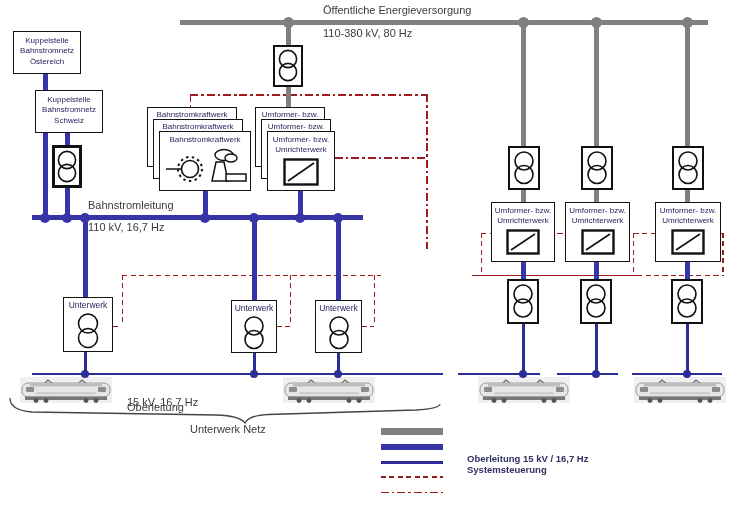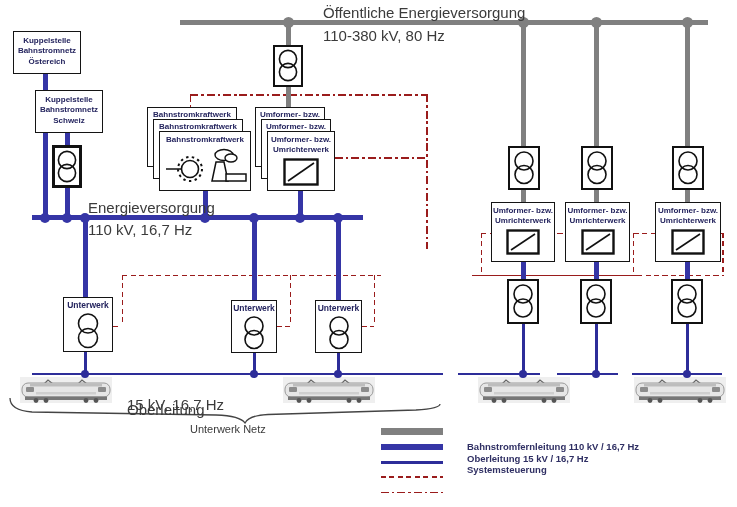--- a/index.html
+++ b/index.html
@@ -18,25 +18,25 @@
   .red-dash-h{height:1.6px;background:repeating-linear-gradient(90deg,var(--control-line) 0 5px,transparent 5px 8.5px);}
   .red-dash-v{width:1.6px;background:repeating-linear-gradient(180deg,var(--control-line) 0 5px,transparent 5px 8.5px);}
   .red-dd-h{height:1.6px;background:repeating-linear-gradient(90deg,var(--control-line) 0 8px,transparent 8px 11px,var(--control-line) 11px 13.5px,transparent 13.5px 16.5px);}
   .red-dd-v{width:1.6px;background:repeating-linear-gradient(180deg,var(--control-line) 0 8px,transparent 8px 11px,var(--control-line) 11px 13.5px,transparent 13.5px 16.5px);}
   .dot{position:absolute;border-radius:50%;z-index:4;}
   .dot-gray{width:11px;height:11px;background:var(--public-grid-line);}
   .dot-blue{width:10px;height:10px;background:var(--bahnstrom-line);}
   .dot-thin{width:8px;height:8px;background:var(--oberleitung-line);}
   
   .box{position:absolute;background:#fff;border:1.2px solid #141414;box-sizing:border-box;
-       z-index:3;text-align:center;color:var(--box-label);font-weight:bold;font-size:8px;line-height:1.3;}
+       z-index:3;text-align:center;color:var(--box-label);font-weight:normal;font-size:8px;line-height:1.3;}
   .tbox{position:absolute;background:#fff;border:2.4px solid #111;box-sizing:border-box;z-index:3;
         display:flex;align-items:center;justify-content:center;}
   .tbox.thick{border-width:3px;}
-  .lbl{position:absolute;color:var(--ink);font-size:15px;z-index:5;white-space:nowrap;}
+  .lbl{position:absolute;color:var(--ink);font-size:11px;z-index:5;white-space:nowrap;}
   .svgicon{display:block;margin:0 auto;}
   
   .leg-sw{position:absolute;left:381px;width:62px;z-index:5;}
   .leg-lb{position:absolute;left:467px;z-index:5;font-size:9.5px;font-weight:600;color:var(--legend-ink);white-space:nowrap;}
 </style>
 </head>
 <body>
 
 <div id="stage">
 
@@ -312,28 +312,27 @@
     <circle cx="66" cy="23.5" r="2.4" fill="#555"></circle>
       <circle cx="76" cy="23.5" r="2.4" fill="#555"></circle>
   </svg>
 
   <svg style="position:absolute;left:8px;top:394px;z-index:2;" width="436" height="32" viewBox="0 0 436 32">
     <path d="M2 4 C2 13 10 17 24 18 L208 21 C222 21.5 233 23 237 29 C240 23 248 21 260 20.5 L408 16 C424 15 432 13 432 10" fill="none" stroke="#444" stroke-width="1.3"></path>
   </svg>
 
   <div class="lbl" style="left:323px;top:4px;">Öffentliche Energieversorgung</div>
   <div class="lbl" style="left:323px;top:27px;">110-380 kV, 80 Hz</div>
-  <div class="lbl" style="left:88px;top:199px;">Energieversorgung</div>
+  <div class="lbl" style="left:88px;top:199px;">Bahnstromleitung</div>
   <div class="lbl" style="left:88px;top:221px;">110 kV, 16,7 Hz</div>
   <div class="lbl" style="left:127px;top:354px;margin-top:47px;">Oberleitung</div>
   <div class="lbl" style="left:127px;top:396px;">15 kV, 16,7 Hz</div>
   <div class="lbl" style="left:190px;top:423px;font-size:11px;">Unterwerk Netz</div>
 
   <div class="leg-sw" style="top:427.5px;height:7px;background:var(--public-grid-line);"></div>
   <div class="leg-sw" style="top:444px;height:6px;background:var(--bahnstrom-line);"></div>
-  <div class="leg-lb" style="top:441px;">Bahnstromfernleitung 110 kV / 16,7 Hz</div>
   <div class="leg-sw" style="top:461px;height:3px;background:var(--oberleitung-line);"></div>
   <div class="leg-lb" style="top:453px;">Oberleitung 15 kV / 16,7 Hz</div>
   <div class="leg-sw red-dash-h" style="top:476px;"></div>
   <div class="leg-lb" style="top:464px;">Systemsteuerung</div>
   <div class="leg-sw red-dd-h" style="top:491.5px;"></div>
 
 </div>
 
 </body></html>

